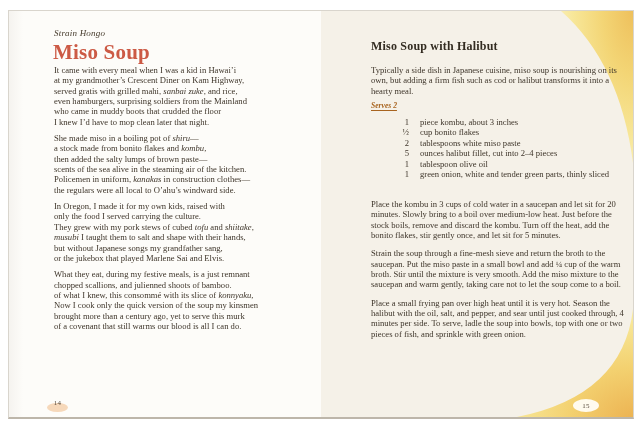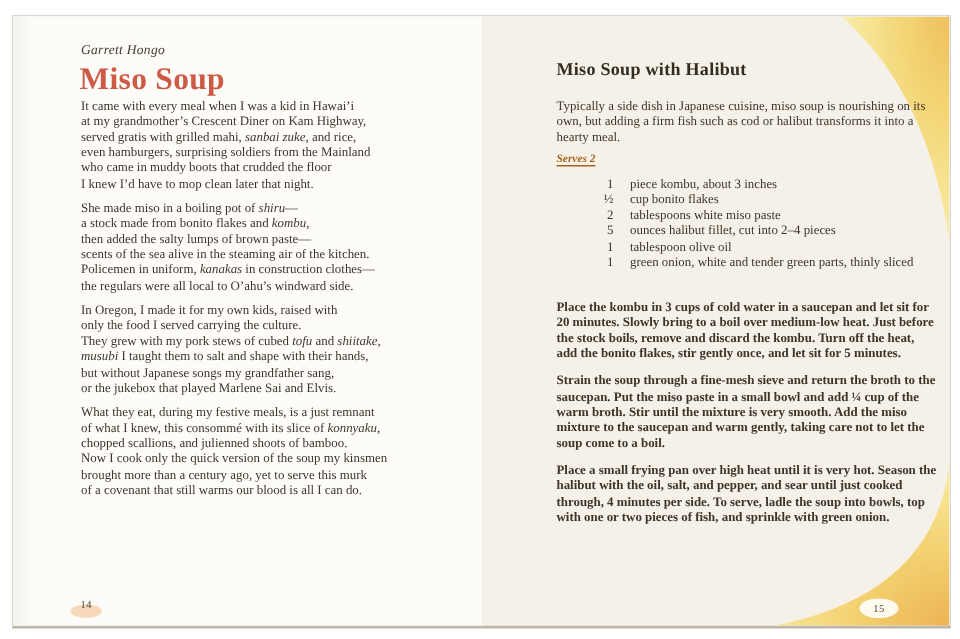--- a/index.html
+++ b/index.html
@@ -27,32 +27,32 @@
   
   .recipe-title{position:absolute;left:50px;top:28px;font-size:12px;font-weight:bold;color:#332c21;margin:0;letter-spacing:.2px;}
   .recipe-intro{position:absolute;left:50px;top:54px;width:252px;font-size:8.6px;line-height:10.35px;color:#3e352a;}
   .serves{position:absolute;left:50px;top:90px;font-size:7.6px;font-style:italic;font-weight:bold;color:#a8641f;
           text-decoration:underline;text-underline-offset:2px;}
   .ingredients{position:absolute;left:50px;top:106px;width:258px;font-size:8.6px;line-height:10.45px;color:#3e352a;}
   .ing-row{display:flex;}
   .ing-qty{width:38px;text-align:right;flex:0 0 38px;}
   .ing-text{margin-left:11px;white-space:nowrap;text-align:right;}
   .steps{position:absolute;left:50px;top:188px;width:254px;font-size:8.6px;line-height:10.35px;color:#3e352a;}
-  .steps p{margin:0 0 8px 0;font-weight:bold;}
+  .steps p{margin:0 0 8px 0;}
   #pagenum-right-dot{position:absolute;left:252px;top:388px;width:26px;height:13px;border-radius:50%;background:rgba(255,253,246,.95);}
   #pagenum-right{position:absolute;left:252px;top:391px;width:26px;text-align:center;}
 </style>
 </head>
 <body>
 
 <div id="canvas">
   <div id="spread">
 
     <div class="page" id="left-page" style="background-color: rgb(253, 252, 249);">
-      <div class="author">Garrett Hongo</div>
+      <div class="author">Strain Hongo</div>
       <h1 class="poem-title" style="color: rgb(204, 90, 69);">Miso Soup</h1>
       <div class="poem" id="poem">
           <div class="stanza">
             <div class="pline">It came with every meal when I was a kid in Hawai’i</div>
             <div class="pline">at my grandmother’s Crescent Diner on Kam Highway,</div>
             <div class="pline">served gratis with grilled mahi, <em>sanbai zuke</em>, and rice,</div>
             <div class="pline">even hamburgers, surprising soldiers from the Mainland</div>
             <div class="pline">who came in muddy boots that crudded the floor</div>
             <div class="pline">I knew I’d have to mop clean later that night.</div>
           </div>
@@ -67,22 +67,22 @@
           <div class="stanza">
             <div class="pline">In Oregon, I made it for my own kids, raised with</div>
             <div class="pline">only the food I served carrying the culture.</div>
             <div class="pline">They grew with my pork stews of cubed <em>tofu</em> and <em>shiitake</em>,</div>
             <div class="pline"><em>musubi</em> I taught them to salt and shape with their hands,</div>
             <div class="pline">but without Japanese songs my grandfather sang,</div>
             <div class="pline">or the jukebox that played Marlene Sai and Elvis.</div>
           </div>
           <div class="stanza">
             <div class="pline">What they eat, during my festive meals, is a just remnant</div>
+            <div class="pline">chopped scallions, and julienned shoots of bamboo.</div>
             <div class="pline">of what I knew, this consommé with its slice of <em>konnyaku</em>,</div>
-            <div class="pline">chopped scallions, and julienned shoots of bamboo.</div>
             <div class="pline">Now I cook only the quick version of the soup my kinsmen</div>
             <div class="pline">brought more than a century ago, yet to serve this murk</div>
             <div class="pline">of a covenant that still warms our blood is all I can do.</div>
           </div>
         </div>
       <div id="pagenum-left-dot"></div>
       <div id="pagenum-left" class="pagenum">14</div>
     </div>
 
     <div class="page" id="right-page" style="background-color: rgb(245, 241, 232);">

